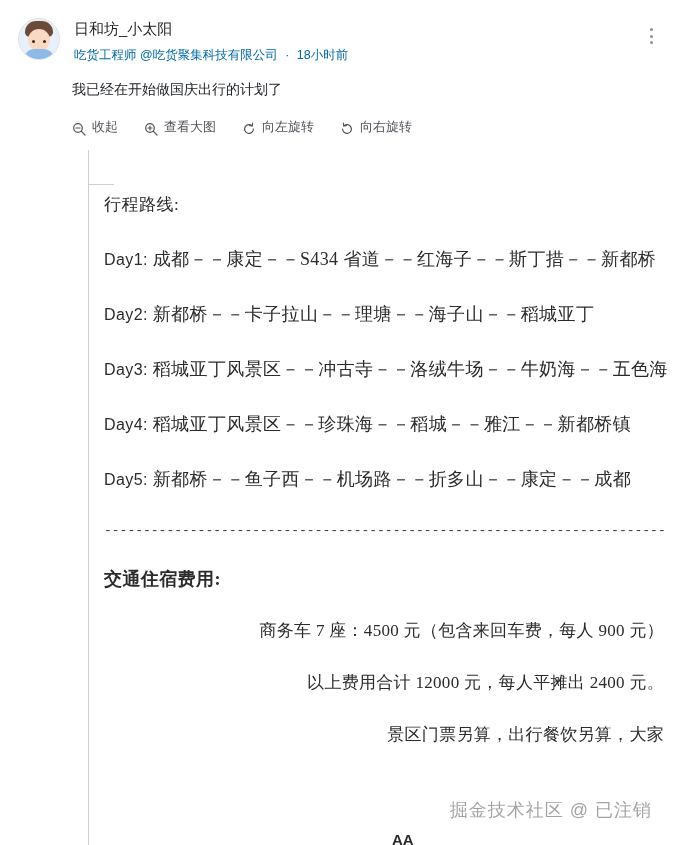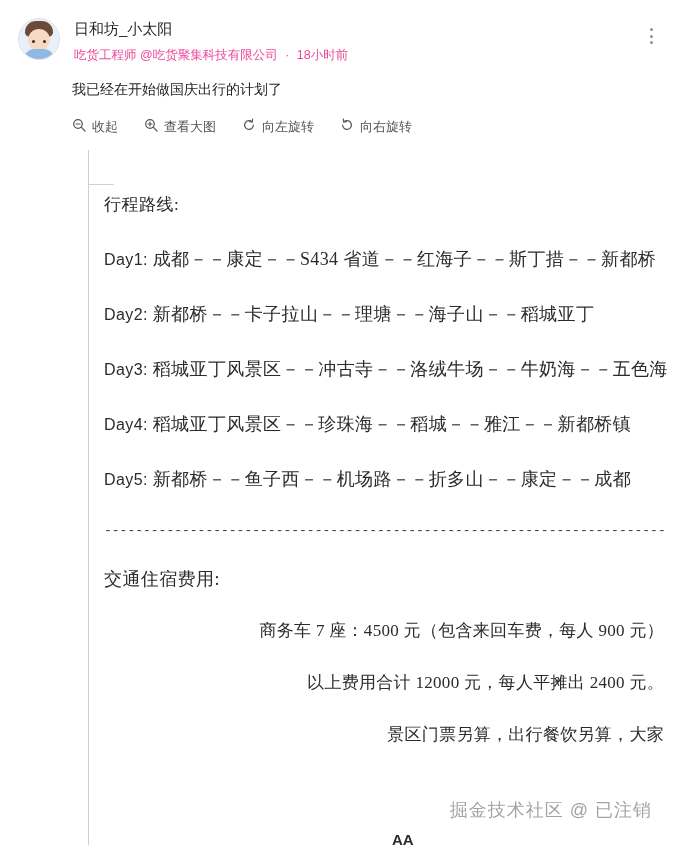--- a/index.html
+++ b/index.html
@@ -90,21 +90,21 @@
   .username {
     font-size: 15px;
     color: #1c1f23;
     font-weight: 500;
     line-height: 20px;
     margin-top: 1px;
   }
   .meta {
     margin-top: 7px;
     font-size: 12.5px;
-    color: #ec4899;
+    color: #0369a1;
     line-height: 18px;
     white-space: nowrap;
     overflow: hidden;
     text-overflow: ellipsis;
   }
   .meta .sep { margin: 0 4px; }
 
   .more-btn {
     position: absolute;
     right: 18px;
@@ -138,21 +138,21 @@
   
   .toolbar {
     margin: 14px 18px 0 72px;
     display: flex;
     align-items: center;
     gap: 26px;
     height: 26px;
   }
   .tool {
     display: flex;
-    align-items: flex-start;
+    align-items: flex-end;
     gap: 6px;
     font-size: 13px;
     color: #51555c;
     cursor: pointer;
     white-space: nowrap;
   }
   .tool .ic {
     width: 14px;
     height: 14px;
     display: inline-block;
@@ -227,20 +227,21 @@
     color: #3a3a3a;
     letter-spacing: 0px;
     white-space: nowrap;
     overflow: hidden;
   }
   .doc-sub {
     font-size: 18px;
     line-height: 26px;
     margin-top: 28px;
     letter-spacing: 0.4px;
+    font-weight: bold;
   }
   .doc-p {
     font-size: 17px;
     line-height: 26px;
     margin-top: 26px;
     letter-spacing: 0.3px;
     white-space: nowrap;
     text-align: right;
   }
 

